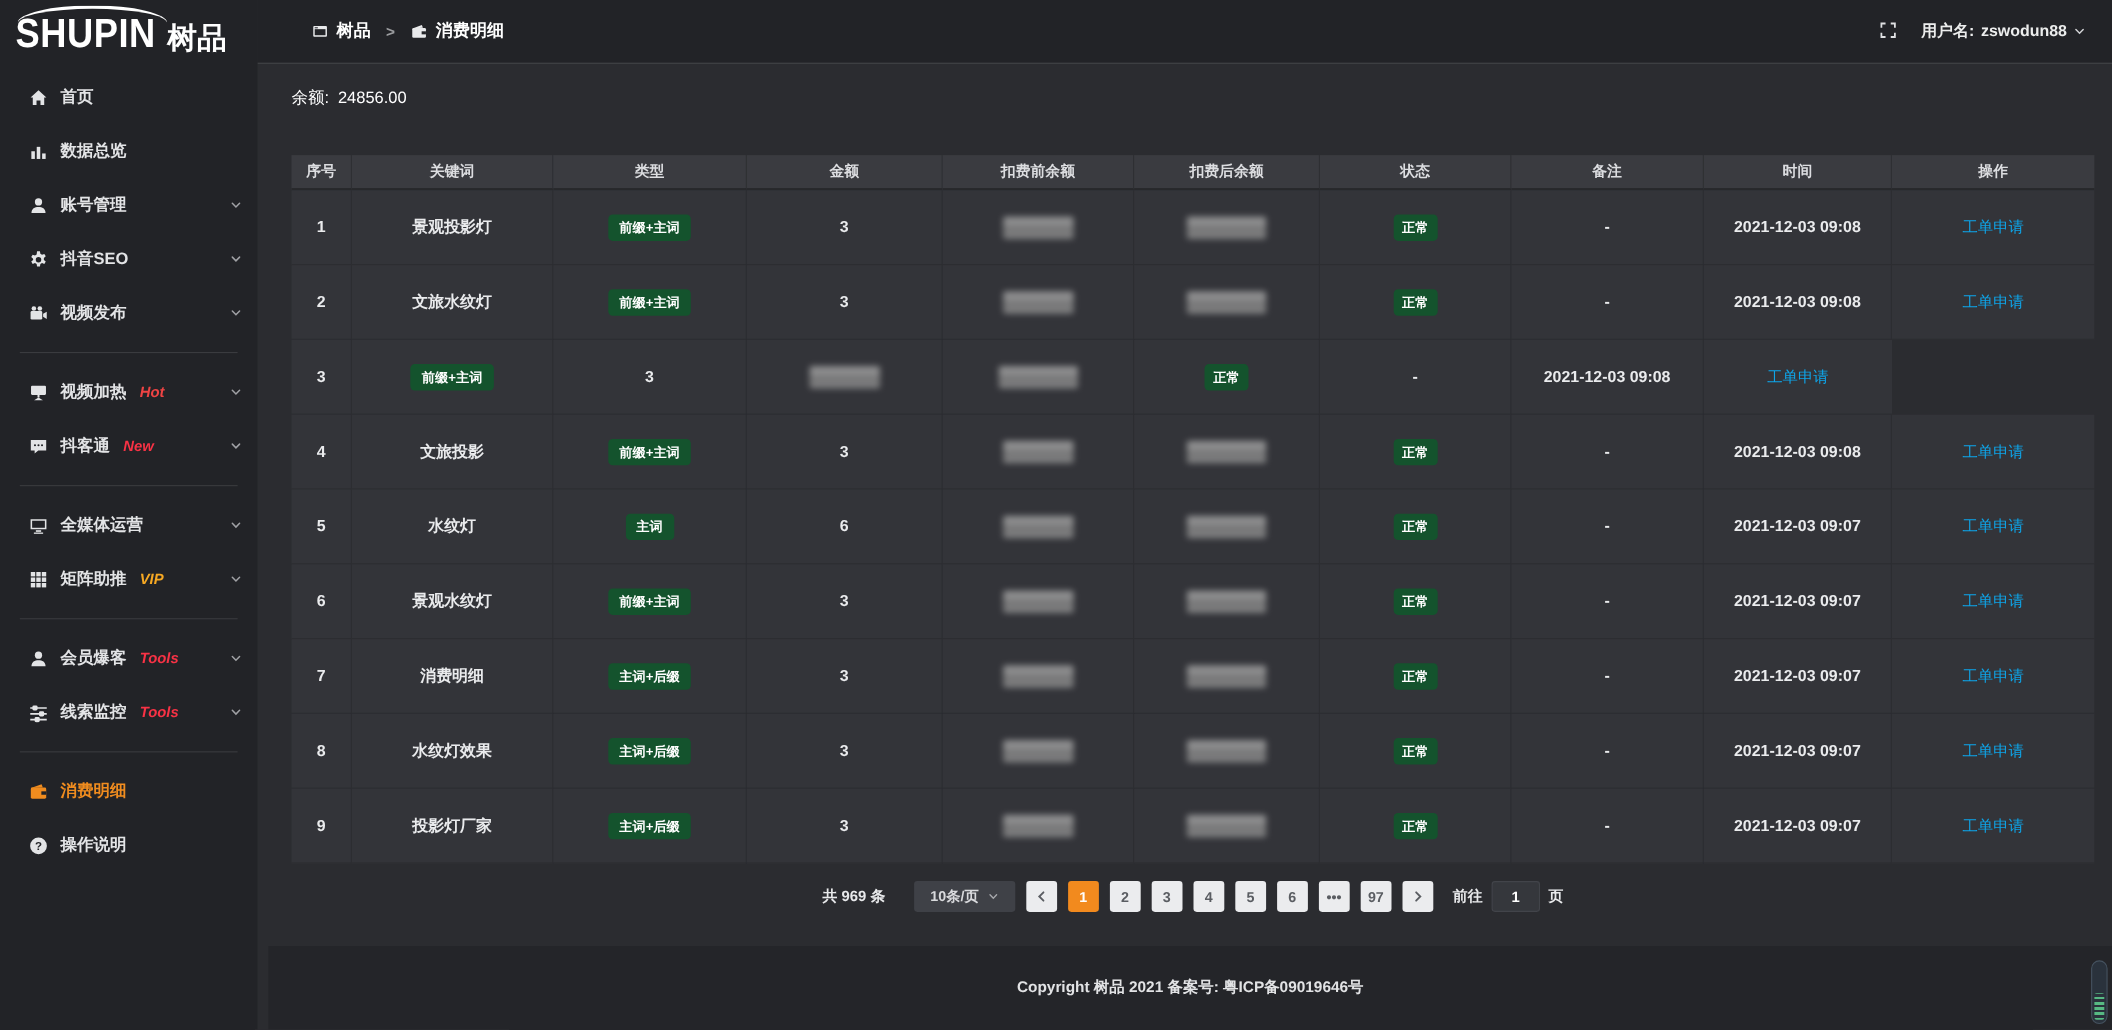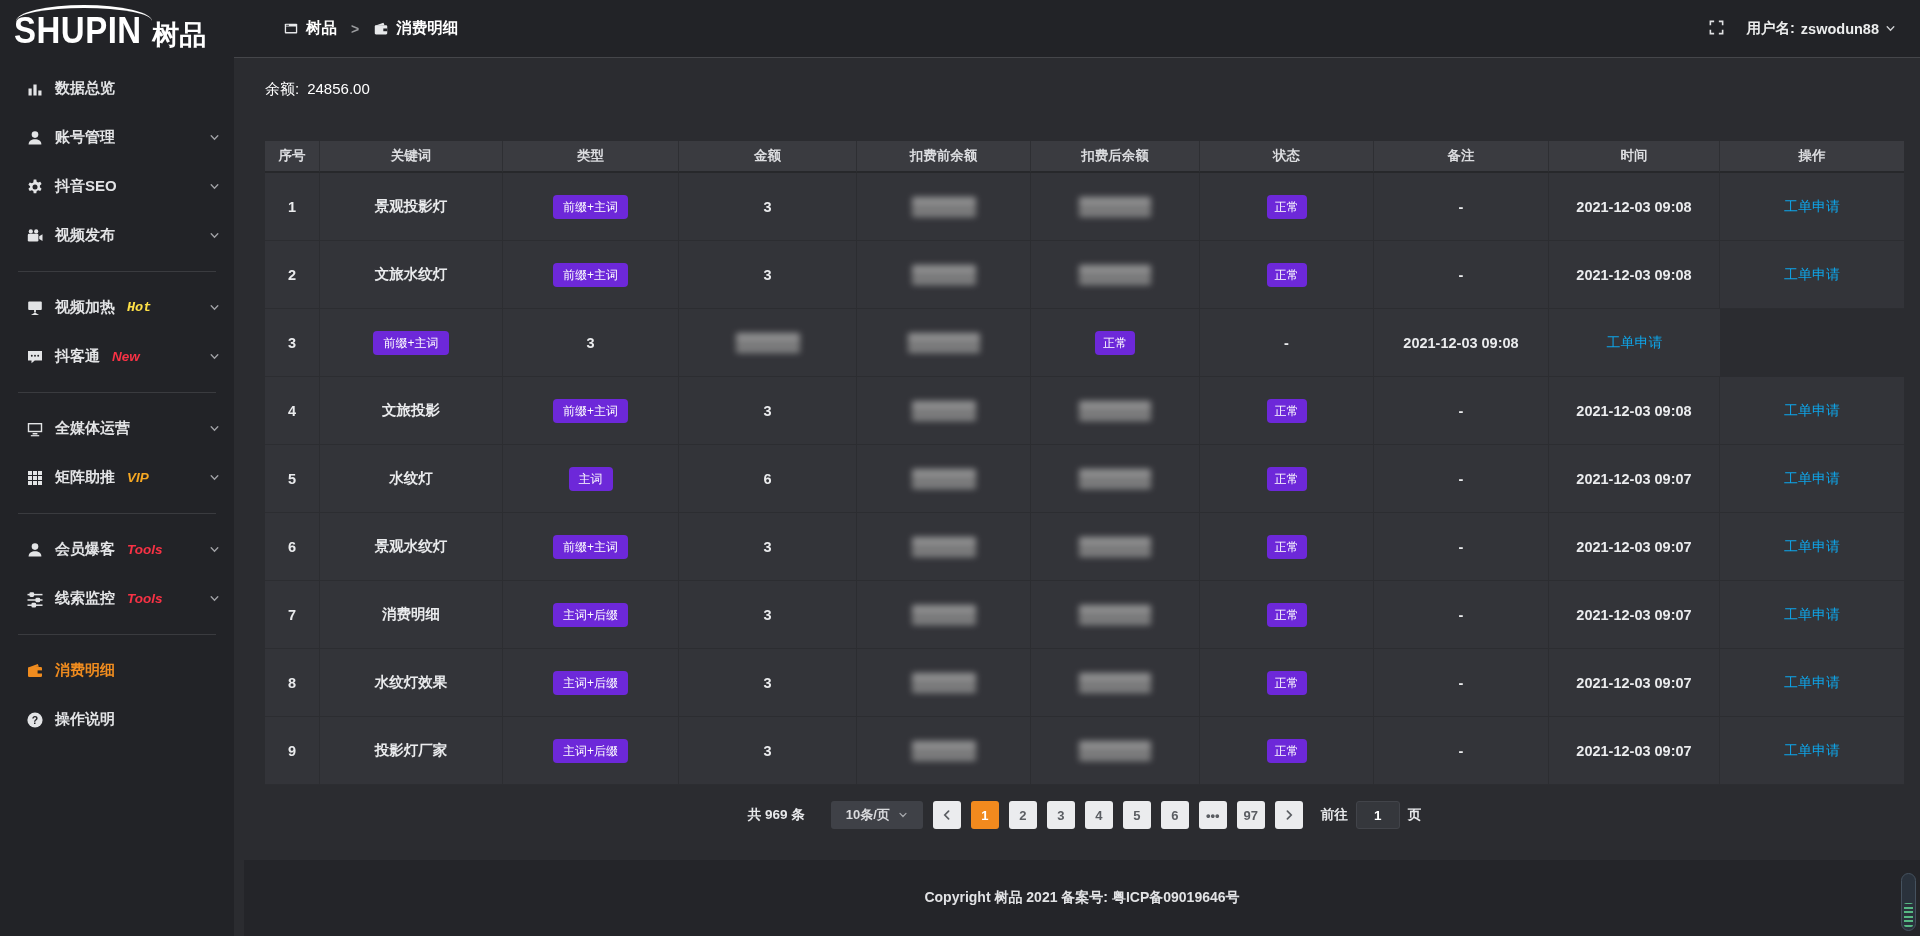--- a/index.html
+++ b/index.html
@@ -63,22 +63,22 @@
     border-right:1px solid #2e2f33; border-bottom:2px solid #27282b;
   }
   .th:last-child { border-right:none; }
   .td {
     height:68px; background:#333439; display:flex; align-items:center; justify-content:center;
     font-size:14.5px; font-weight:600; color:#eaebed;
     border-right:1px solid #2c2d31; border-bottom:1px solid #2c2d31;
   }
   .td:last-child { border-right:none; }
   .badge {
-    display:inline-block; background:#6d28d9; color:#fff; border-radius:4px;
-    font-size:12px; font-weight:400; line-height:1; padding:6px 10px; white-space:nowrap;
+    display:inline-block; background:#14532d; color:#fff; border-radius:4px;
+    font-size:12px; font-weight:700; line-height:1; padding:6px 10px; white-space:nowrap;
   }
   .status-badge { padding:6px 8px; }
   .blur-block {
     height:20px; border-radius:2px; opacity:.8;
     background:linear-gradient(180deg,#b0b0b0 0%,#9a9a9a 40%,#828282 62%,#9f9f9f 100%);
     filter:blur(3px);
   }
   .c-before .blur-block { width:64px; }
   .c-after  .blur-block { width:72px; }
   .action-link { color:#0ea5e9; font-size:14px; font-weight:400; cursor:pointer; }
@@ -131,20 +131,29 @@
 <div class="sidebar">
   <div class="logo">
     <div class="logo-arc"></div>
     <span class="logo-en">SHUPIN</span>
     <span class="logo-cn">树品</span>
   </div>
   <div id="sidebar-menu">
       <div class="menu-item">
     <span class="mi-icon">
           <svg viewBox="0 0 18 18">
+            <path fill="currentColor" d="M9 2L16.2 8.6h-2V15.5h-3.4v-4.2H7.2v4.2H3.8V8.6h-2z"></path>
+          </svg>
+        </span>
+    <span class="mi-label">首页</span>
+
+  </div>
+      <div class="menu-item">
+    <span class="mi-icon">
+          <svg viewBox="0 0 18 18">
             <g fill="currentColor">
               <rect x="2.5" y="8.5" width="3.2" height="7"></rect>
               <rect x="7.4" y="4.5" width="3.2" height="11"></rect>
               <rect x="12.3" y="10.5" width="3.2" height="5"></rect>
             </g>
           </svg>
         </span>
     <span class="mi-label">数据总览</span>
 
   </div>
@@ -206,21 +215,21 @@
     <span class="mi-icon">
           <svg viewBox="0 0 18 18">
             <g fill="currentColor">
               <rect x="2.2" y="2.6" width="13.6" height="8.4" rx="1"></rect>
               <rect x="8.1" y="11" width="1.8" height="2.4"></rect>
               <path d="M5 15.9l4-2.5 4 2.5z"></path>
             </g>
           </svg>
         </span>
     <span class="mi-label">视频加热</span>
-    <span class="mi-badge" style="color: #fde047; font-family: Liberation Mono, monospace;">Hot</span>
+    <span class="mi-badge" style="color: #ef4444;">Hot</span>
     <span class="mi-chevron">
           <svg viewBox="0 0 12 12">
             <path fill="none" stroke="currentColor" stroke-width="1.5" stroke-linecap="round" d="M2.4 4.1L6 7.8l3.6-3.7"></path>
           </svg>
         </span>
   </div>
       <div class="menu-item">
     <span class="mi-icon">
           <svg viewBox="0 0 18 18">
             <path fill="currentColor" d="M2 3h14v9.5H8.8L5.5 15.2v-2.7H2z"></path>

